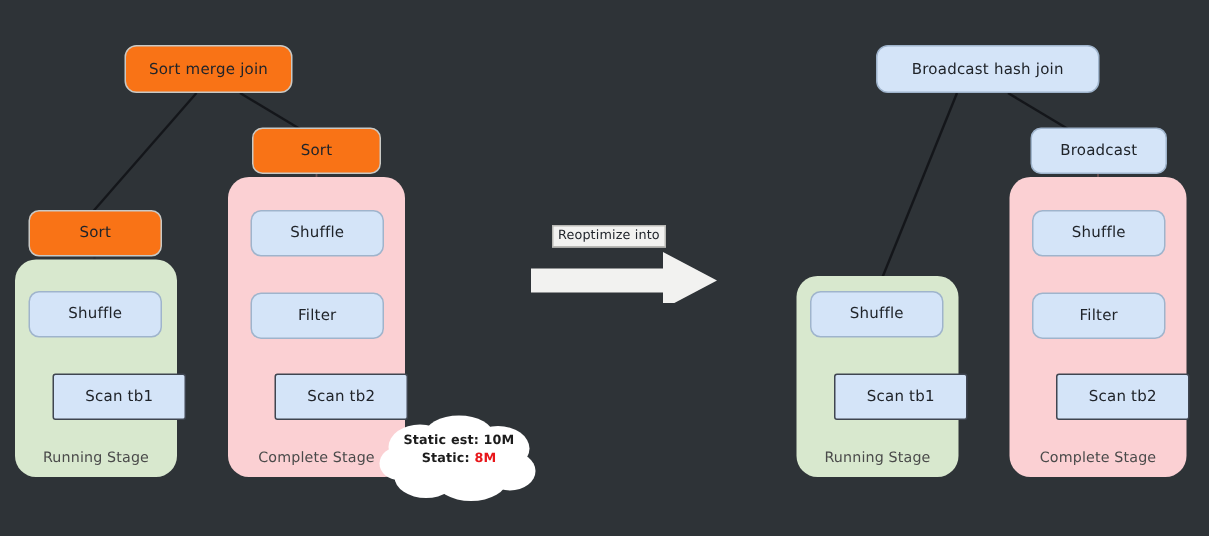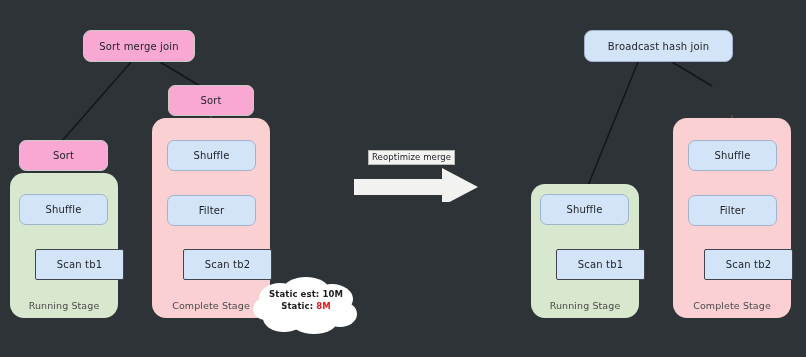--- a/index.html
+++ b/index.html
@@ -66,21 +66,21 @@
   .node.blue {
     background: #d4e4f8;
     border: 1px solid #9fb4cc;
   }
   .node.blue.leaf {
     border: 1.6px solid #3f4550;
     border-radius: 2px;
     margin-left: 16px;
   }
   .node.white {
-    background: #f9a8d4;
+    background: #f97316;
     border: 1px solid #c9c9c5;
   }
   .node.join {
     border-radius: 8px;
   }
   
   .arrow-wrap {
     position: absolute;
   }
   .arrow-label {
@@ -209,21 +209,21 @@
         <span>Static:</span>
         <span class="hl">8M</span>
       </div>
     </div>
   </div>
 
   <div class="arrow-wrap" style="left:354px; top:150px; width:126px; height:52px;">
     <svg width="126" height="52" viewBox="0 0 126 52">
       <polygon points="0,29 88,29 88,18 124,37 88,56 88,45 0,45" fill="#f2f2f0"></polygon>
     </svg>
-    <div class="arrow-label" style="left:14px; top:0px;">Reoptimize merge</div>
+    <div class="arrow-label" style="left:14px; top:0px;">Reoptimize into</div>
   </div>
 
   <div class="stage running" style="left:531px; top:184px; width:108px; height:134px;">
     <div class="stage-label">Running Stage</div>
   </div>
 
   <div class="stage complete" style="left:673px; top:118px; width:118px; height:200px;">
     <div class="stage-label">Complete Stage</div>
   </div>
 
@@ -232,20 +232,23 @@
   </div>
 
   <div class="node blue" style="left:540px; top:194px; width:89px; height:31px;">
     <span>Shuffle</span>
   </div>
 
   <div class="node blue leaf" style="left:540px; top:249px; width:89px; height:31px;">
     <span>Scan tb1</span>
   </div>
 
+  <div class="node blue" style="left:687px; top:85px; width:91px; height:31px;">
+    <span>Broadcast</span>
+  </div>
 
   <div class="node blue" style="left:688px; top:140px; width:89px; height:31px;">
     <span>Shuffle</span>
   </div>
 
   <div class="node blue" style="left:688px; top:195px; width:89px; height:31px;">
     <span>Filter</span>
   </div>
 
   <div class="node blue leaf" style="left:688px; top:249px; width:89px; height:31px;">

